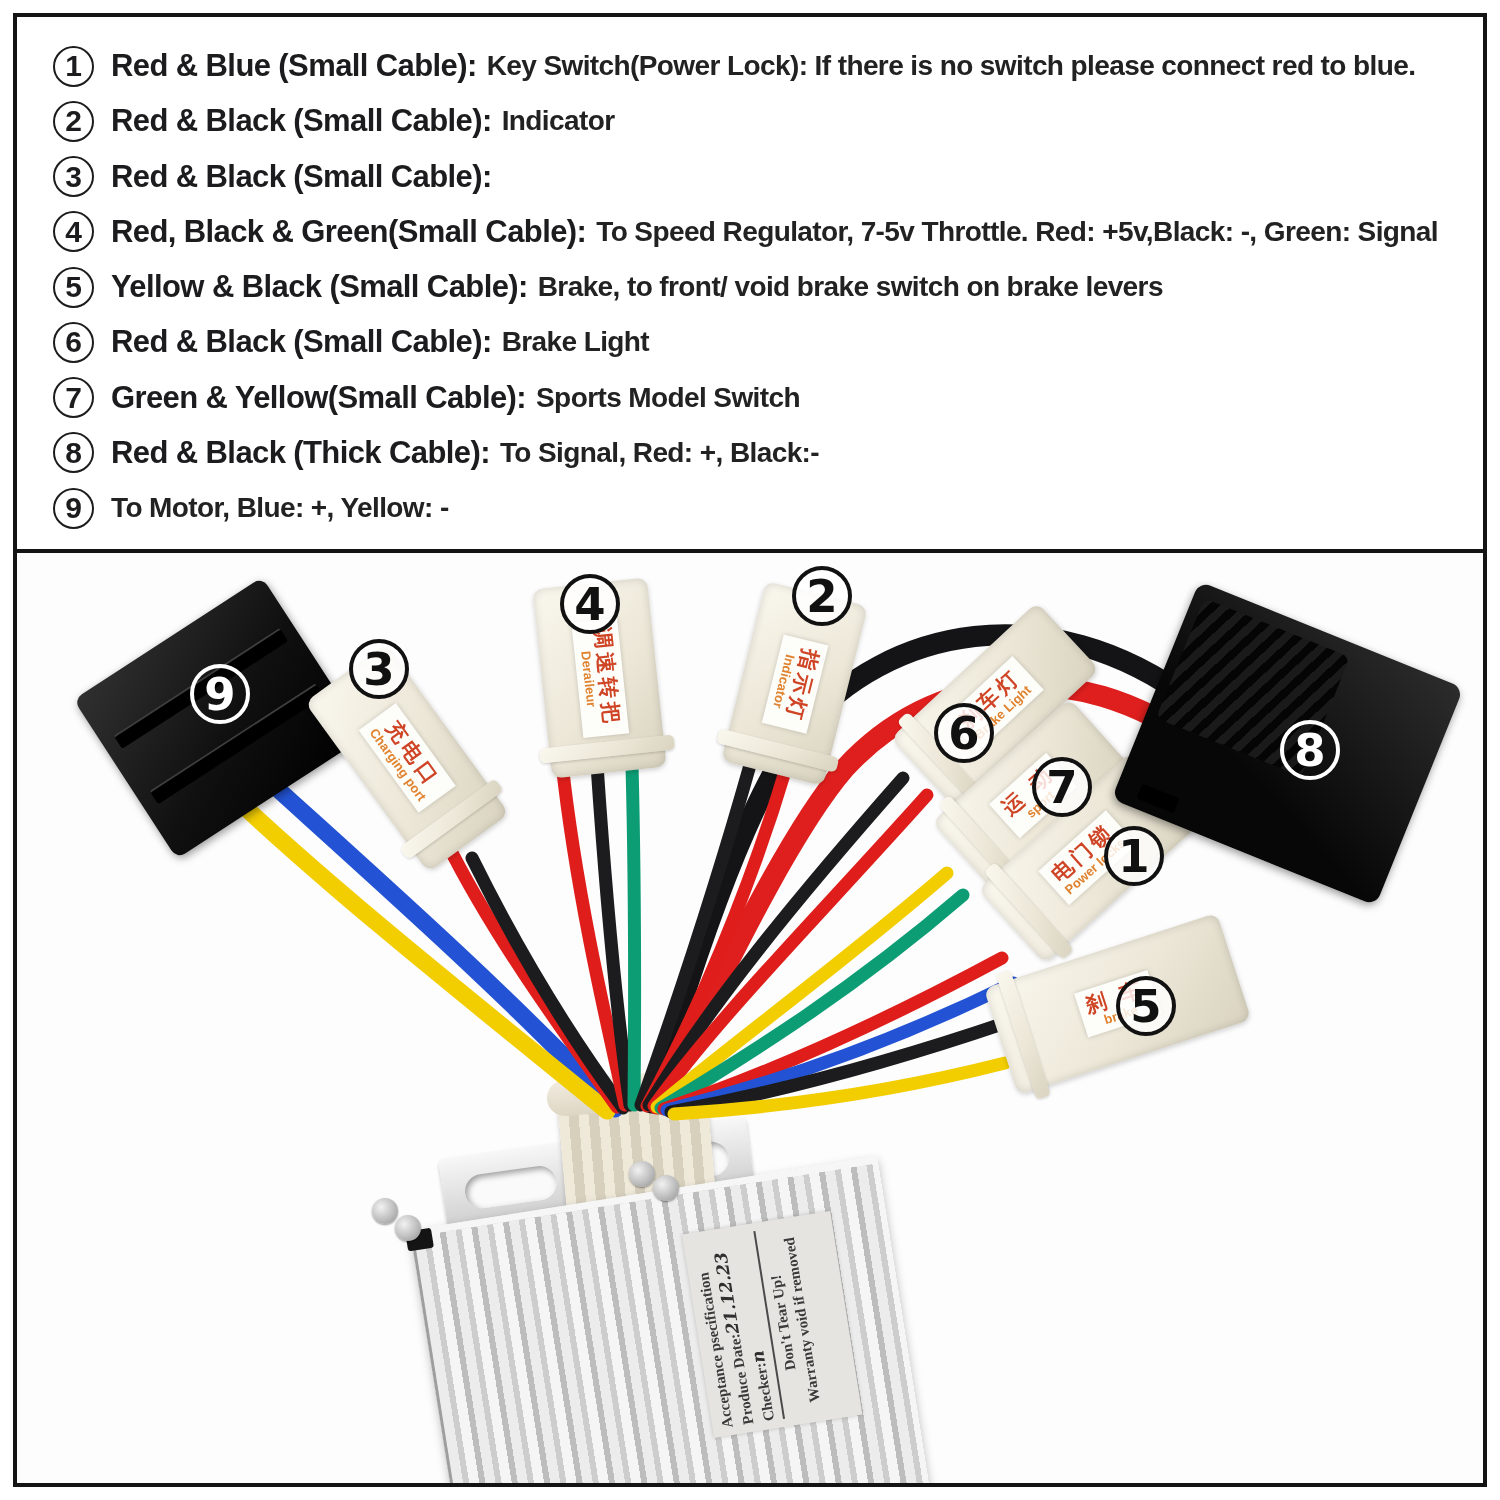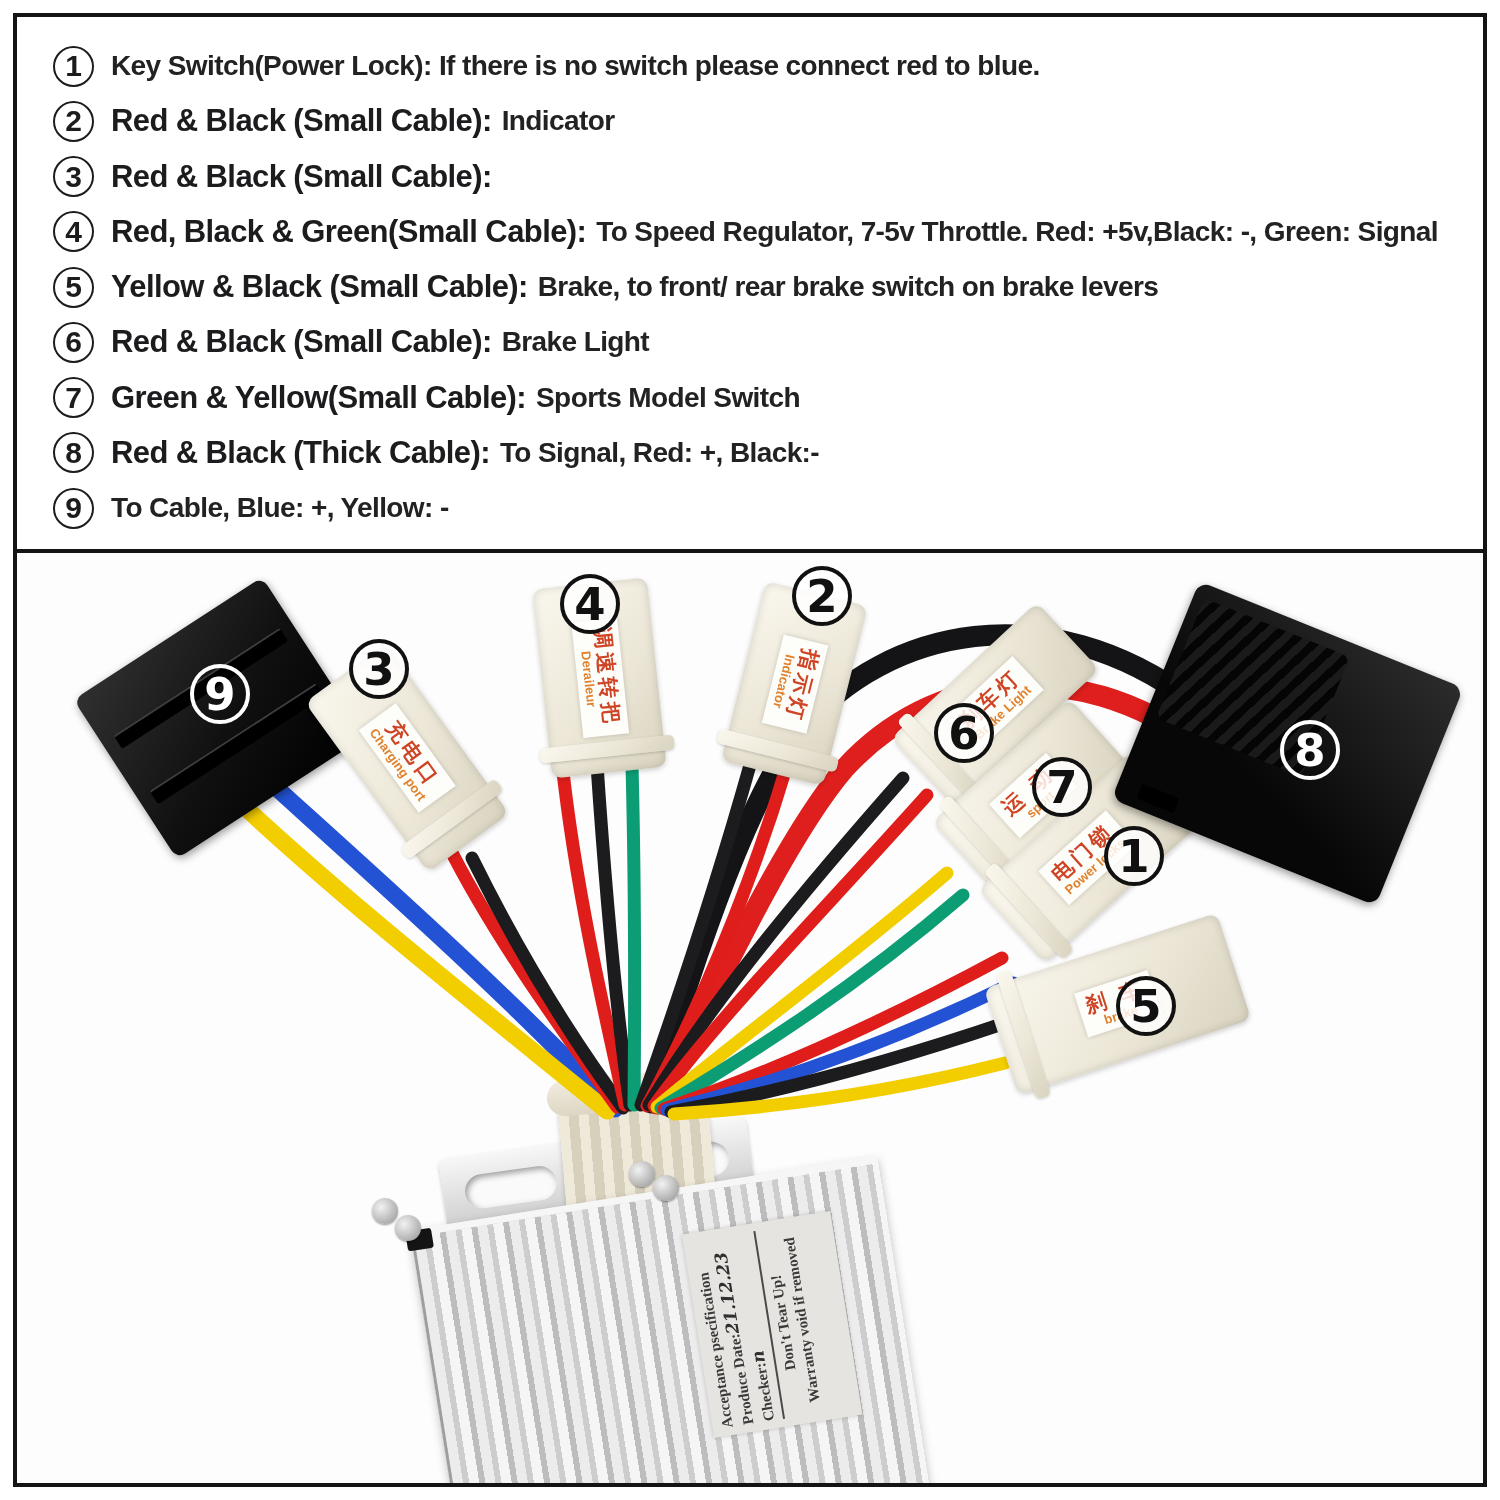--- a/index.html
+++ b/index.html
@@ -111,59 +111,60 @@
   .badge.light{border-color:#fff;color:#fff;background:rgba(0,0,0,.05);}
 </style>
 </head>
 <body>
 
 <div class="frame">
 
   <div class="legend">
     <div class="lrow">
       <span class="lnum">1</span>
+      <span class="llab">Red &amp; Blue (Small Cable):</span>
       <span class="ldesc">Key Switch(Power Lock): If there is no switch please connect red to blue.</span>
     </div>
     <div class="lrow">
       <span class="lnum">2</span>
       <span class="llab">Red &amp; Black (Small Cable):</span>
       <span class="ldesc">Indicator</span>
     </div>
     <div class="lrow">
       <span class="lnum">3</span>
       <span class="llab">Red &amp; Black (Small Cable):</span>
     </div>
     <div class="lrow">
       <span class="lnum">4</span>
       <span class="llab">Red, Black &amp; Green(Small Cable):</span>
       <span class="ldesc">To Speed Regulator, 7-5v Throttle. Red: +5v,Black: -, Green: Signal</span>
     </div>
     <div class="lrow">
       <span class="lnum">5</span>
       <span class="llab">Yellow &amp; Black (Small Cable):</span>
-      <span class="ldesc">Brake, to front/ rear brake switch on brake levers</span>
+      <span class="ldesc">Brake, to front/ void brake switch on brake levers</span>
     </div>
     <div class="lrow">
       <span class="lnum">6</span>
       <span class="llab">Red &amp; Black (Small Cable):</span>
       <span class="ldesc">Brake Light</span>
     </div>
     <div class="lrow">
       <span class="lnum">7</span>
       <span class="llab">Green &amp; Yellow(Small Cable):</span>
       <span class="ldesc">Sports Model Switch</span>
     </div>
     <div class="lrow">
       <span class="lnum">8</span>
       <span class="llab">Red &amp; Black (Thick Cable):</span>
       <span class="ldesc">To Signal, Red: +, Black:-</span>
     </div>
     <div class="lrow">
       <span class="lnum">9</span>
-      <span class="ldesc">To Cable, Blue: +, Yellow: -</span>
+      <span class="ldesc">To Motor, Blue: +, Yellow: -</span>
     </div>
   </div>
 
   <div class="photo">
 
     <div class="bracket">
       <div class="slot left"></div>
       <div class="slot right"></div>
     </div>
 

